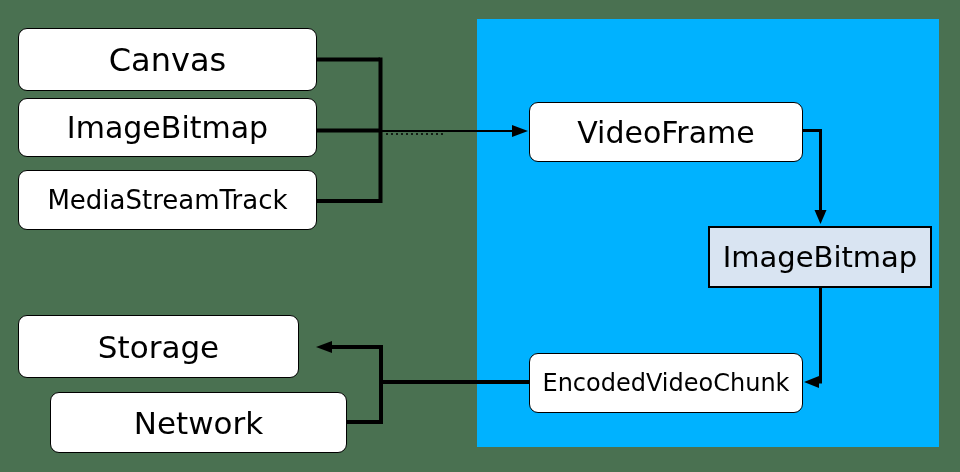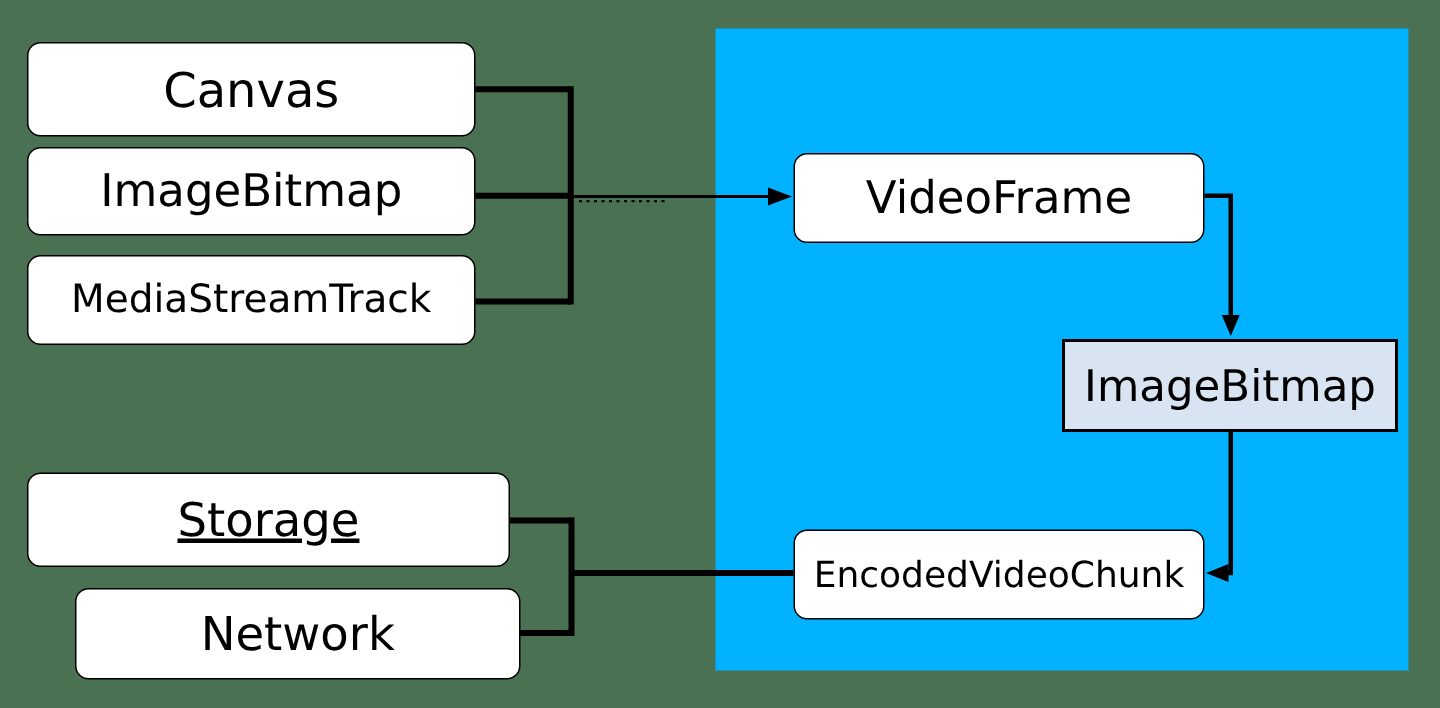--- a/index.html
+++ b/index.html
@@ -31,21 +31,21 @@
     white-space: nowrap;
   }
   .node span { display: block; }
   #node-canvas             { left: 18px;  top: 28px;  width: 299px; height: 63px; font-size: 32px; }
   #node-image-bitmap       { left: 18px;  top: 98px;  width: 299px; height: 59px; font-size: 30px; }
   #node-media-stream-track { left: 18px;  top: 170px; width: 299px; height: 60px; font-size: 26px; }
   #node-video-frame        { left: 529px; top: 102px; width: 274px; height: 60px; font-size: 30px; }
   #node-video-encoder      { left: 708px; top: 226px; width: 224px; height: 62px; font-size: 29px;
                              background: var(--encoder_fill, #d9e4f2); border: 2px solid var(--line, #000); border-radius: 0; }
   #node-encoded-video-chunk{ left: 529px; top: 353px; width: 274px; height: 60px; font-size: 24px; }
-  #node-storage            { left: 18px;  top: 315px; width: 322px; height: 63px; font-size: 31px; text-decoration: underline; }
+  #node-storage            { left: 18px;  top: 315px; width: 281px; height: 63px; font-size: 31px; }
   #node-network            { left: 18px;  top: 392px; width: 297px; height: 61px; font-size: 31px; margin-left: 32px; }
   svg.connectors {
     position: absolute;
     left: 0; top: 0;
     width: 960px; height: 472px;
     pointer-events: none;
   }
   svg .wire   { fill: none; stroke: var(--line, #000); }
   svg .w4     { stroke-width: 4px; }
   svg .w3     { stroke-width: 3px; }

